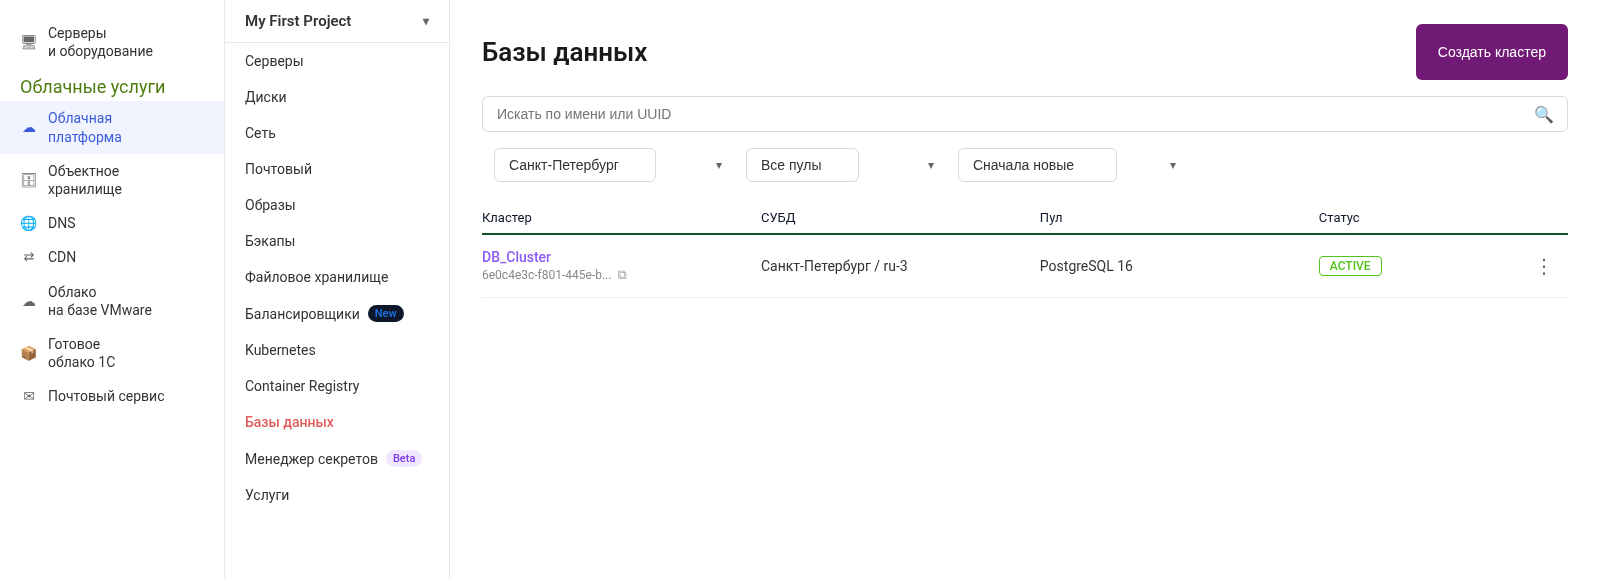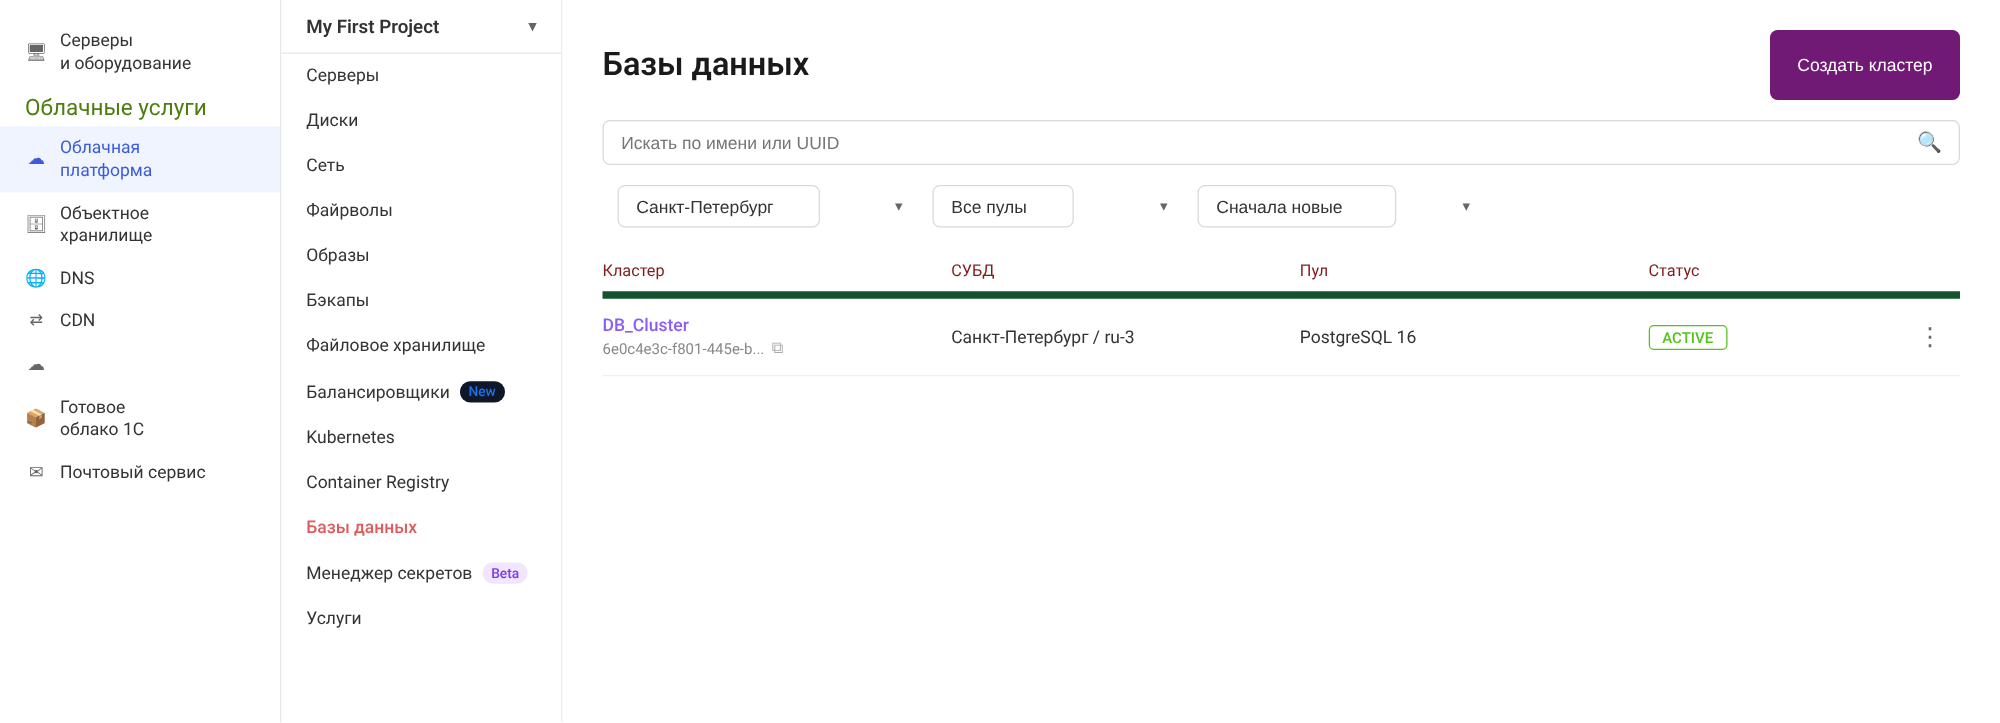--- a/index.html
+++ b/index.html
@@ -169,22 +169,22 @@
       pointer-events: none;
       color: #666;
       font-size: 12px;
     }
 
     
     .table-header {
       display: grid;
       grid-template-columns: 2fr 2fr 2fr 1.5fr 40px;
       padding: 8px 0;
-      border-bottom: 6px solid #14532d;
-      color: #7f1d1d;
+      border-bottom: 2px solid #14532d;
+      color: #0f172a;
       font-size: 13px;
       font-weight: 400;
     }
     .table-row {
       display: grid;
       grid-template-columns: 2fr 2fr 2fr 1.5fr 40px;
       padding: 14px 0;
       border-bottom: 1px solid #f0f0f0;
       align-items: center;
     }
@@ -242,20 +242,22 @@
   <div class="sidebar-item">
     <span class="icon">🌐</span>
     <span>DNS</span>
   </div>
   <div class="sidebar-item">
     <span class="icon" style="font-size:13px;">⇄</span>
     <span>CDN</span>
   </div>
   <div class="sidebar-item">
     <span class="icon">☁</span>
+    <span style="white-space: pre-line;">Облако
+на базе VMware</span>
   </div>
   <div class="sidebar-item">
     <span class="icon">📦</span>
     <span style="white-space: pre-line;">Готовое
 облако 1С</span>
   </div>
   <div class="sidebar-item">
     <span class="icon">✉</span>
     <span>Почтовый сервис</span>
   </div>
@@ -263,21 +265,21 @@
 
 <div class="subnav">
   <div class="subnav-header">
     <span>My First Project</span>
     <span class="chevron">▾</span>
   </div>
 
   <div class="subnav-item"><span>Серверы</span></div>
   <div class="subnav-item"><span>Диски</span></div>
   <div class="subnav-item"><span>Сеть</span></div>
-  <div class="subnav-item"><span>Файрволы</span></div>
+  <div class="subnav-item"><span>Почтовый</span></div>
   <div class="subnav-item"><span>Образы</span></div>
   <div class="subnav-item"><span>Бэкапы</span></div>
   <div class="subnav-item"><span>Файловое хранилище</span></div>
   <div class="subnav-item">
     <div class="subnav-item-row">
       <span>Балансировщики</span>
       <span class="badge badge-new">New</span>
     </div>
   </div>
   <div class="subnav-item"><span>Kubernetes</span></div>

